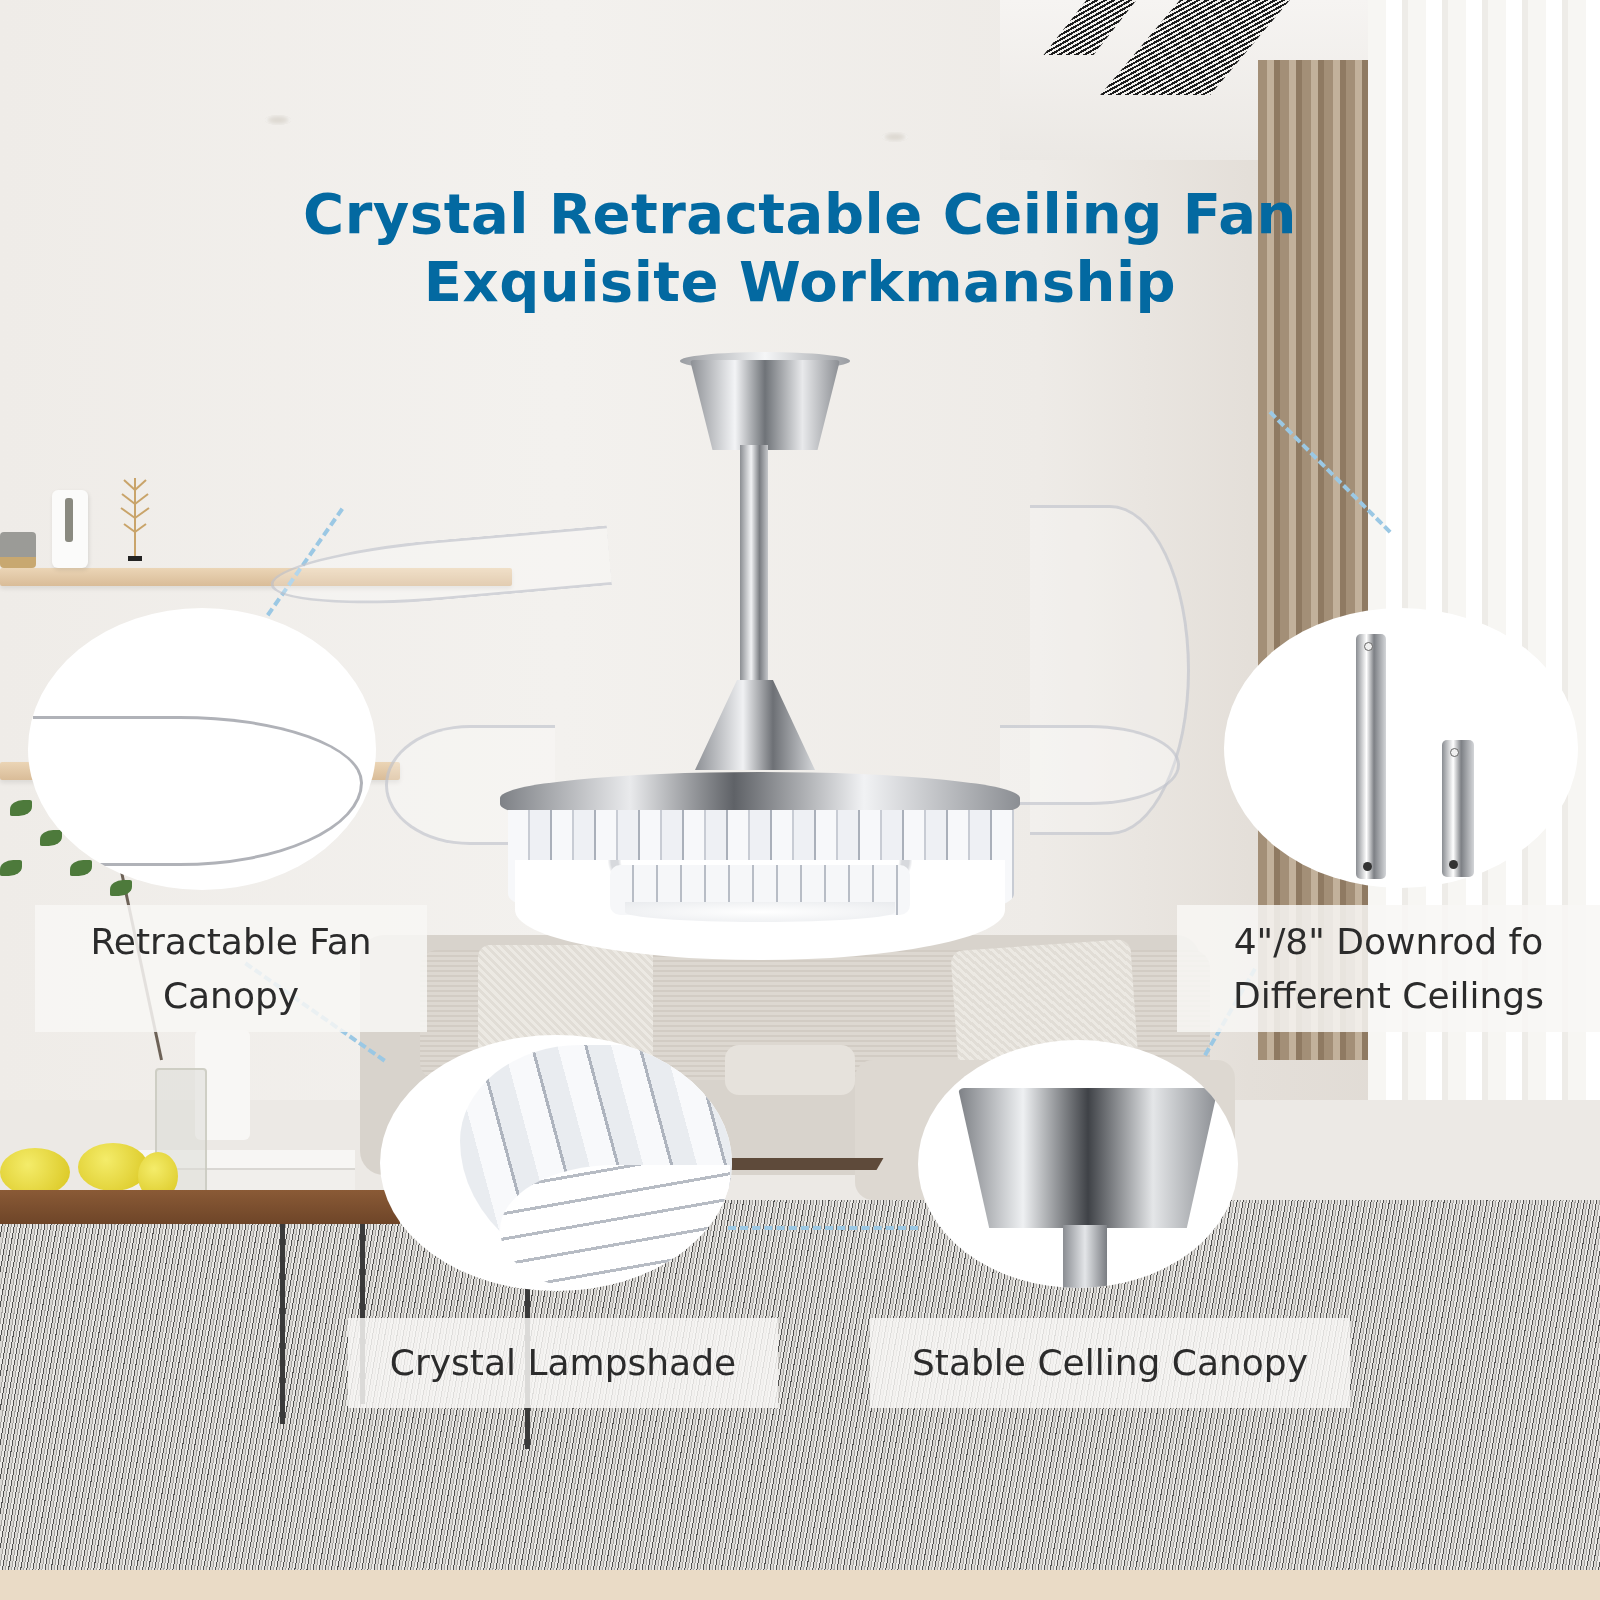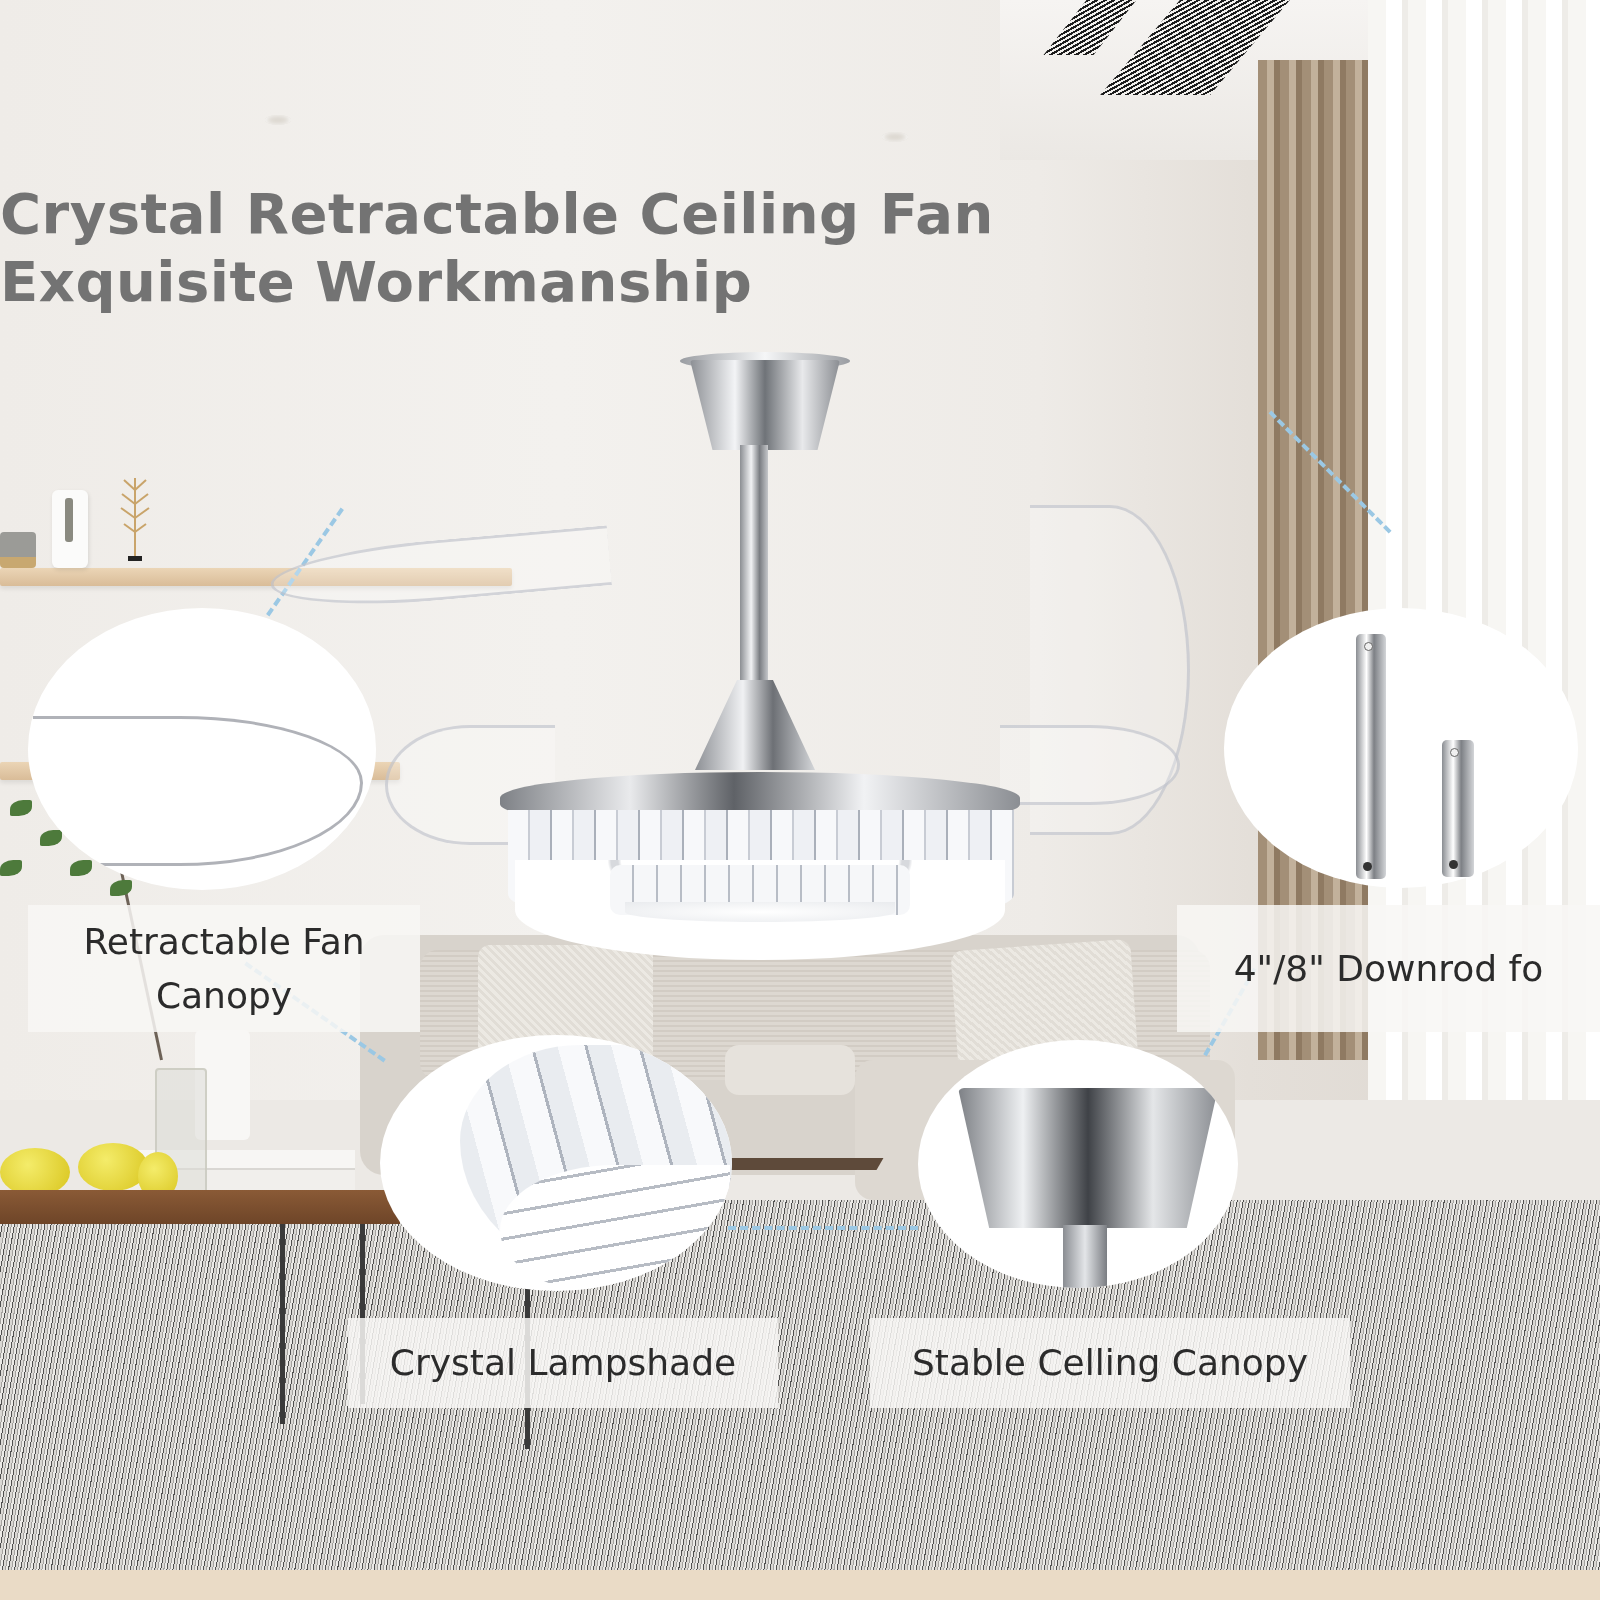--- a/index.html
+++ b/index.html
@@ -93,25 +93,25 @@
     background: repeating-linear-gradient(170deg,#ffffff 0 22px,#b7bcc4 22px 25px); }
   .circle.c-canopy { left: 918px; top: 1040px; width: 320px; height: 248px; }
   .canopy-detail { position: absolute; left: 40px; top: 48px; width: 260px; height: 140px;
     background: linear-gradient(90deg,#7d8085,#eef0f2 25%,#3f4247 50%,#e4e6e8 75%,#8b8e93);
     clip-path: polygon(0 0,100% 0,88% 100%,12% 100%); border-radius: 6px; }
   .canopy-rod { position: absolute; left: 145px; top: 185px; width: 44px; height: 70px; background: linear-gradient(90deg,#8a8d92,#e3e5e8,#7a7d82); }
 
   .dash { position: absolute; border-top: 4px dashed #9bc8e4; width: 1px; }
 
   
-  .headline { position: absolute; left: 0; top: 180px; width: 1600px; color: #737373;
+  .headline { position: absolute; left: 0; top: 180px; width: 1600px; text-align: center; color: #0369a1;
     font-family: "DejaVu Sans", sans-serif; font-weight: bold; font-size: 56px; line-height: 68px; letter-spacing: 0.5px; }
   .label-box { position: absolute; background: rgba(248,247,245,0.85); display: flex; align-items: center; justify-content: center; text-align: center;
     color: #2b2b2b; font-family: "DejaVu Sans", sans-serif; font-size: 36px; line-height: 54px; }
-  .label-box.l-blades { left: 28px; top: 905px; width: 392px; height: 127px; }
+  .label-box.l-blades { left: 35px; top: 905px; width: 392px; height: 127px; }
   .label-box.l-downrod { left: 1177px; top: 905px; width: 423px; height: 127px; }
   .label-box.l-lampshade { left: 348px; top: 1318px; width: 430px; height: 90px; }
   .label-box.l-canopy { left: 870px; top: 1318px; width: 480px; height: 90px; }
 </style>
 </head>
 <body>
 
 <div class="scene">
   <div class="wall"></div>
   <div class="ceiling"></div>
@@ -215,20 +215,21 @@
 
 <div class="label-box l-blades">
   <div>
     <div>Retractable Fan</div>
     <div>Canopy</div>
   </div>
 </div>
 <div class="label-box l-downrod">
   <div>
     <div>4"/8" Downrod fo</div>
+    <div>Different Ceilings</div>
   </div>
 </div>
 <div class="label-box l-lampshade">
   <div>Crystal Lampshade</div>
 </div>
 <div class="label-box l-canopy">
   <div>Stable Celling Canopy</div>
 </div>
 
 </body></html>

